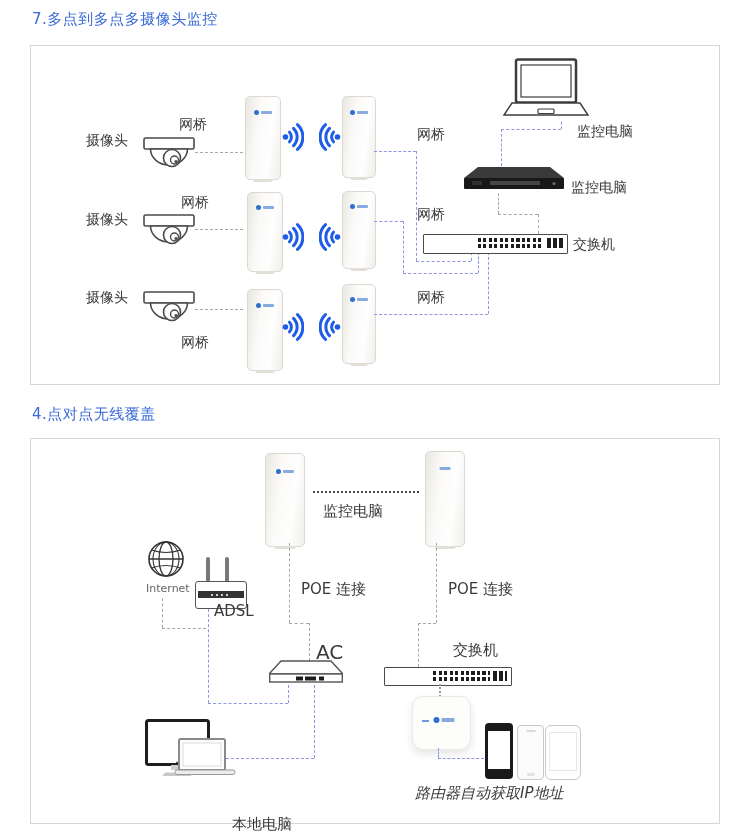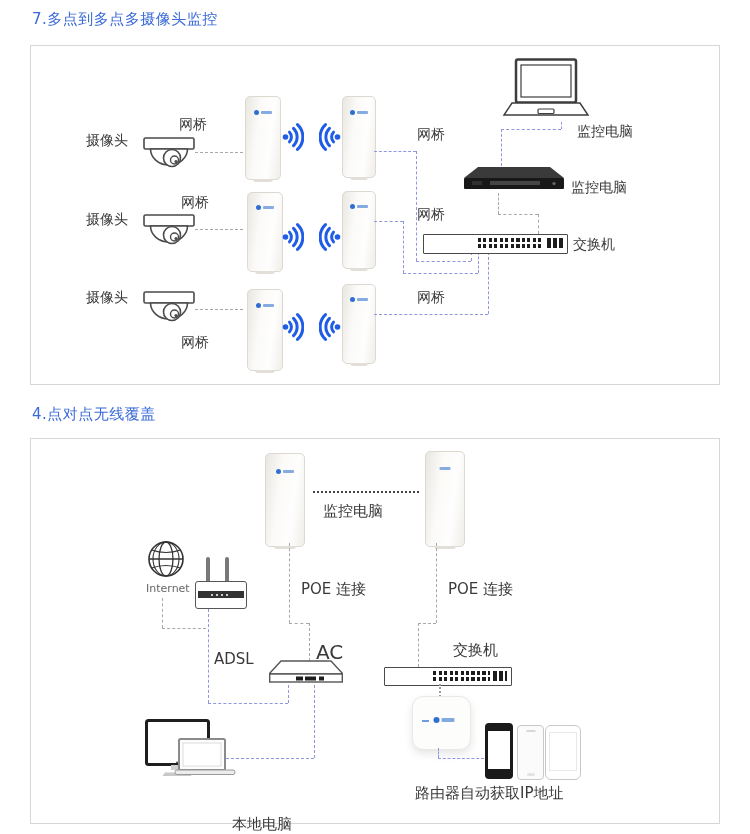--- a/index.html
+++ b/index.html
@@ -253,21 +253,21 @@
     <path d="M5.5 29 Q20 24 34.5 29" fill="none" stroke="#333" stroke-width="1.2"></path>
   </svg>
   <div class="lbl lbl11" style="left:115px;top:144px;">Internet</div>
 
   <div class="ant" style="left:175px;top:118px;height:26px;"></div>
   <div class="ant" style="left:194px;top:118px;height:26px;"></div>
   <div class="adsl-body" style="left:164px;top:142px;width:50px;height:26px;">
     <div class="adsl-band"></div>
     <div class="adsl-dots"></div>
   </div>
-  <div class="lbl lbl15" style="left:183px;top:164px;margin-top:48px;">ADSL</div>
+  <div class="lbl lbl15" style="left:183px;top:164px;">ADSL</div>
 
   <div class="dv" style="left:131px;top:159px;height:30px;"></div>
   <div class="dh" style="left:131px;top:189px;width:44px;"></div>
 
   <div class="dv blue" style="left:177px;top:170px;height:94px;"></div>
   <div class="dh blue" style="left:177px;top:264px;width:80px;"></div>
   <div class="dv blue" style="left:257px;top:246px;height:18px;"></div>
 
   <svg class="abs" style="left:238px;top:220px;" width="74" height="27" viewBox="0 0 74 27">
     <polygon points="12,2 62,2 74,15 0,15" fill="#fff" stroke="#555" stroke-width="1.4"></polygon>
@@ -301,21 +301,21 @@
   <div class="phone-b" style="left:454px;top:284px;width:28px;height:56px;">
       <div class="scr"></div>
     </div>
   <div class="phone-w" style="left:486px;top:286px;width:25px;height:53px;">
       <div class="sp"></div>
       <div class="hm"></div>
     </div>
   <div class="tablet" style="left:514px;top:286px;width:34px;height:53px;">
       <div class="scr"></div>
     </div>
-  <div class="lbl lbl15" style="left:384px;top:346px;">路由器自动获取IP地址</div>
+  <div class="lbl lbl15" style="left:384px;top:346px;font-style:italic;">路由器自动获取IP地址</div>
 
   <svg class="abs" style="left:114px;top:280px;" width="100" height="60" viewBox="0 0 100 60">
     <rect x="1.5" y="1.5" width="62" height="44" rx="2" fill="#fff" stroke="#1e1e1e" stroke-width="3"></rect>
     <rect x="5.5" y="5.5" width="54" height="36" fill="#fff"></rect>
     <circle cx="32" cy="43.3" r="0.9" fill="#333"></circle>
     <rect x="26" y="46" width="12" height="5" fill="#cfcfcf"></rect>
     <polygon points="20,53.5 44,53.5 46.5,57 17.5,57" fill="#c8c8c8"></polygon>
     <rect x="34" y="20" width="46" height="31" rx="1.5" fill="#fdfdfd" stroke="#8a8a8a" stroke-width="2"></rect>
     <rect x="38" y="24" width="38" height="23" fill="#fff" stroke="#dcdcdc" stroke-width="1"></rect>
     <rect x="30" y="51" width="60" height="4.5" rx="2" fill="#ececec" stroke="#9a9a9a" stroke-width="1"></rect>

